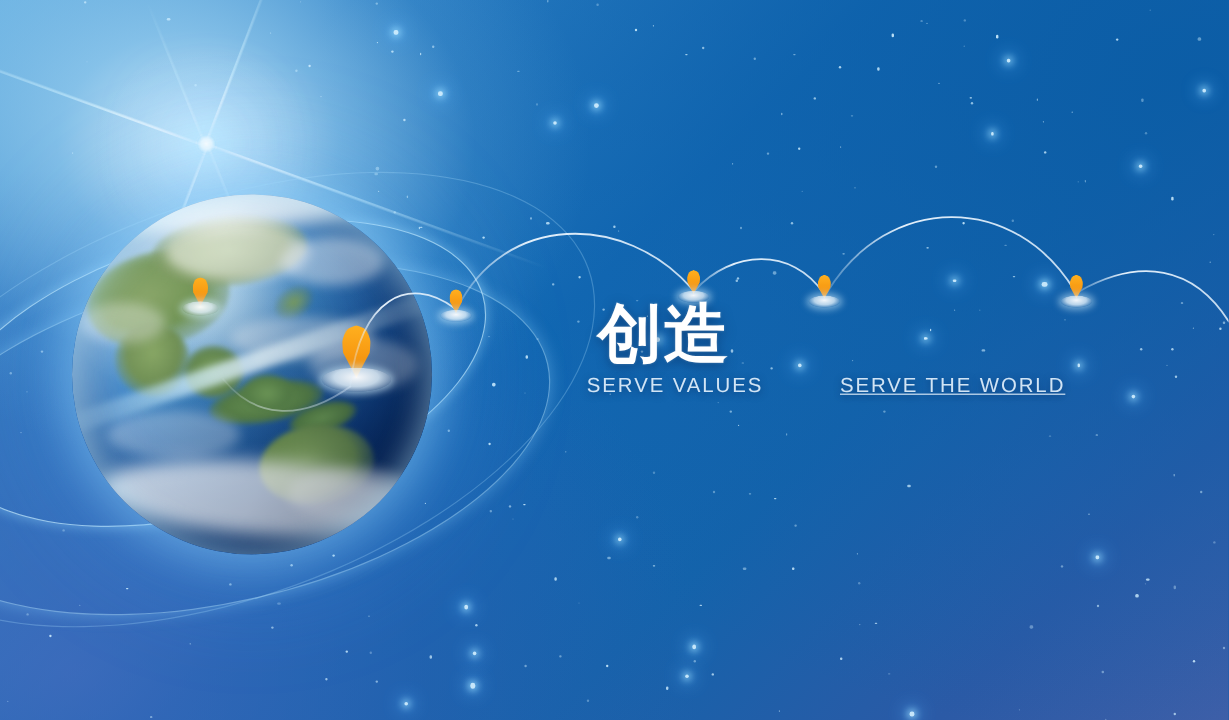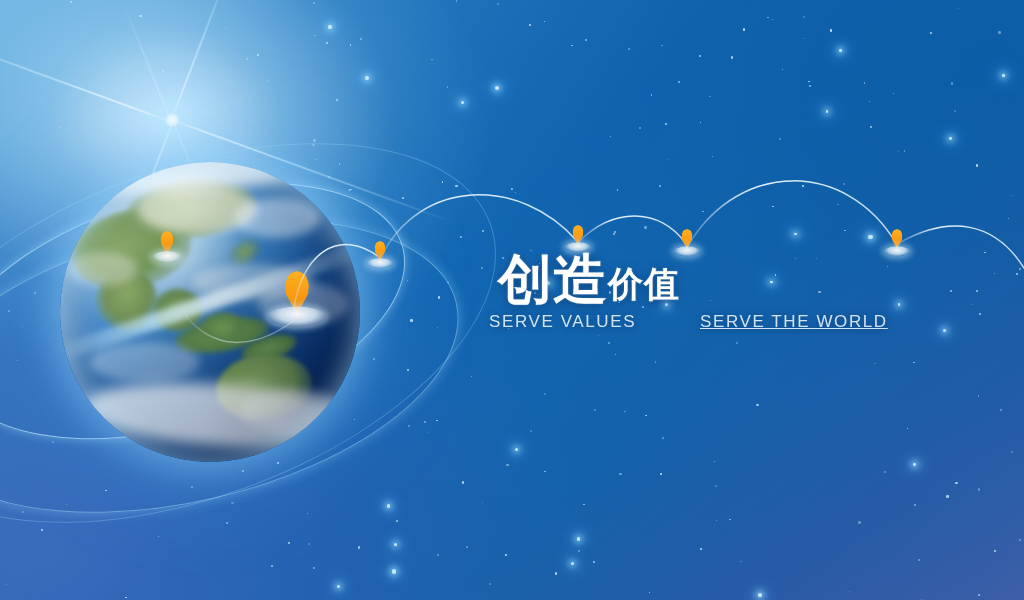--- a/index.html
+++ b/index.html
@@ -118,21 +118,21 @@
     box-shadow:0 0 5px rgba(255,170,40,0.55);
   }
   .pin.big .drop{ width:24px; height:44px; }
   .pin.big .base{ width:58px; height:20px; }
   .pin.mid .drop{ width:13px; height:24px; }
   .pin.mid .base{ width:30px; height:12px; }
 
   
   .headline{
     position:absolute; left:498px; top:252px;
-    display:flex; align-items:flex-end; gap:0;
+    display:flex; align-items:flex-end; gap:16px;
     color:#ffffff; white-space:nowrap;
     text-shadow:0 2px 10px rgba(8,40,90,0.55), 0 0 2px rgba(255,255,255,0.35);
   }
   .cn-big{ font-size:54px; line-height:54px; font-weight:700; letter-spacing:1px; }
   .cn-small{ font-size:35px; line-height:40px; font-weight:700; letter-spacing:1px; padding-bottom:2px; }
   .gap{ display:inline-block; width:24px; }
 
   .sub{
     position:absolute; top:312px;
     color:rgba(226,240,252,0.92);
@@ -467,20 +467,19 @@
     <div class="drop"></div>
     <div class="base"></div>
   </div>
   <div class="pin" style="left:890px; top:230px; width:14px; height:22px;">
     <div class="drop"></div>
     <div class="base"></div>
   </div>
 
   <div class="headline">
     <span class="cn-big">创造</span>
-    <span class="cn-small">价值</span>
     <span class="gap"></span>
   </div>
 
   <div class="sub left">SERVE VALUES</div>
   <div class="sub right">SERVE THE WORLD</div>
 
 </div>
 
 </body></html>

